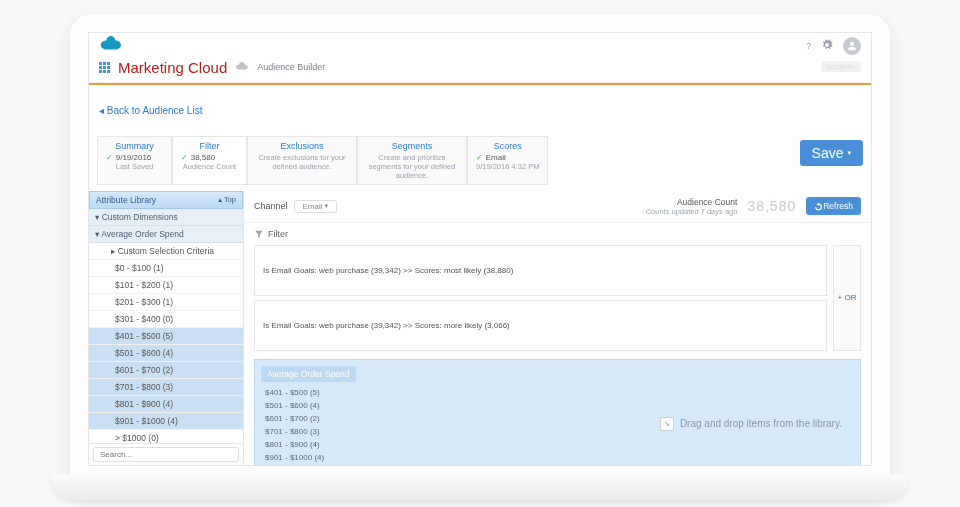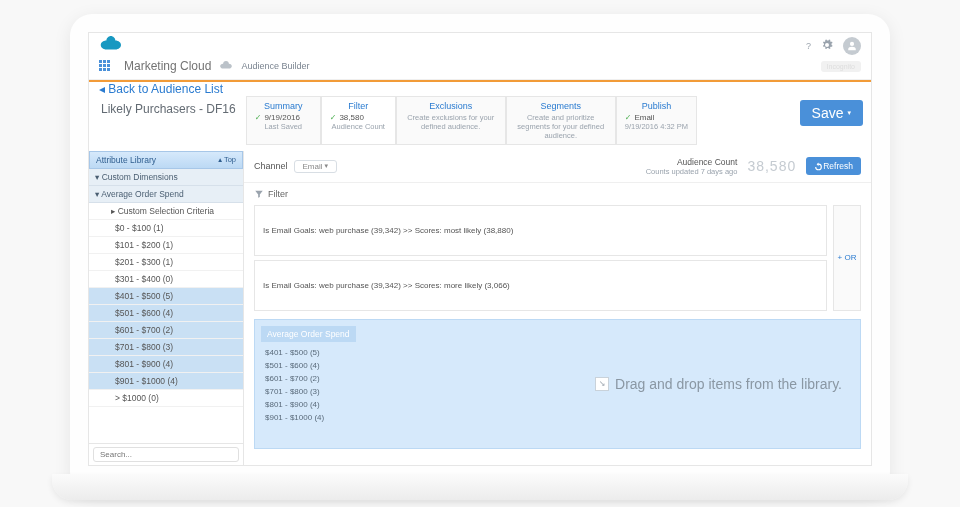--- a/index.html
+++ b/index.html
@@ -10,28 +10,28 @@
   
   .topbar { display:flex; align-items:center; justify-content:flex-end; gap:10px; padding:4px 10px 2px 10px; }
   .topbar .icon { color:#9aa3ad; cursor:pointer; }
   .avatar { width:18px; height:18px; border-radius:50%; background:#c5cbd1; display:flex; align-items:center; justify-content:center; }
   .avatar svg { fill:#fff; }
 
   
   .brandrow { display:flex; align-items:center; gap:8px; padding:2px 10px 6px 10px; border-bottom:1px solid #efefef; position:relative;}
   .apps-icon { display:grid; grid-template-columns:repeat(3,3px); grid-auto-rows:3px; gap:1px; }
   .apps-icon span { background:#4a90d9; }
-  .brand-title { color:#737373; font-size:12px;margin-left:6px; }
+  .brand-title { color:#b91c1c; font-size:15px; }
   .cloud { color:#bbc2c9; }
   .subapp { font-size:9px; color:#7a8490; }
   .tinybadge { position:absolute; right:10px; top:4px; background:#f1f1f1; color:#ddd; border-radius:3px; font-size:7px; padding:2px 6px; }
 
   .orangebar { height:2px; background:#f29b38; }
 
-  .backrow { padding:0 10px; color:#2a7bd0; font-size:12px; }
+  .backrow { padding:20px 10px; color:#2a7bd0; font-size:10px; }
   .backrow span { cursor:pointer; }
 
   
   .header { display:flex; align-items:flex-start; gap:6px; padding:0 8px 6px 8px; }
   .title { font-size:12px; color:#636b73; padding:6px 4px; white-space:nowrap; }
   .tabbox { display:flex; flex:1; gap:0; }
   .tab { border:1px solid #e6e6e6; background:#fafafa; padding:4px 8px; min-width:75px; max-width:110px;text-align:center; }
   .tab.active { background:#fff; }
   .tab h4 { color:#2a7bd0; font-weight:normal; font-size:9px; margin-bottom:2px; }
   .tab .line1 { font-size:8px; color:#555; display:flex; align-items:center; gap:3px;}
@@ -67,21 +67,21 @@
   .filter-title { display:flex; align-items:center; gap:4px; color:#666; margin-bottom:6px;}
   .filter-title svg { fill:#9aa3ad; }
   .filter-row-wrap { display:flex; align-items:stretch; gap:6px; margin-bottom:8px;}
   .filter-stack { flex:1; display:flex; flex-direction:column; gap:4px;}
   .filter-line { border:1px solid #e6e6e6; padding:20px 8px; font-size:8px; color:#555; background:#fff;}
   .orbtn { border:1px solid #e6e6e6; background:#fafafa; color:#2a7bd0; font-size:8px; width:28px; display:flex; align-items:center; justify-content:center; cursor:pointer;}
 
   .dropzone { background:#d6e9fb; border:1px solid #bcd9f4; min-height:130px; padding:6px; position:relative;}
   .drop-title { background:#bcd9f4; color:#fff; font-size:8.5px; padding:3px 6px; display:inline-block; margin-bottom:4px;}
   .drop-list .dl { font-size:8px; color:#5a6b7b; padding:2px 4px;}
-  .drop-hint { position:absolute; right:18px; top:50%; transform:translateY(-50%); display:flex; align-items:center; gap:6px; color:#8a97a3; font-size:14px;}
+  .drop-hint { position:absolute; right:18px; top:50%; transform:translateY(-50%); display:flex; align-items:center; gap:6px; color:#8a97a3; font-size:10px;}
   .drag-icon { width:14px; height:14px; border:1px solid #c9d2da; background:#fff; display:flex; align-items:center; justify-content:center; }
   .drag-icon::before{content:"↘"; font-size:8px; color:#9aa3ad;}
 
   .base { position:absolute; left:-18px; right:-18px; bottom:-6px; height:26px; background:linear-gradient(#fbfbfb,#ececec); border-radius:0 0 20px 20px; box-shadow:0 3px 6px rgba(0,0,0,0.07);}
 </style>
 </head>
 <body>
 
 <div class="laptop">
   <div class="screen">
@@ -124,21 +124,20 @@
       <span class="subapp">Audience Builder</span>
       <span class="tinybadge">Incognito</span>
     </div>
     <div class="orangebar"></div>
 
     <div class="backrow">
       <span>◂ <span>Back to Audience List</span></span>
     </div>
 
     <div class="header">
-      <div class="title">Likely Purchasers - DF16</div>
       <div class="tabbox">
         <div class="tab">
           <h4>Summary</h4>
           <div class="line1">
               <span class="chk">✓</span>
               <span>9/19/2016</span>
             </div>
           <div class="line2">Last Saved</div>
         </div>
         <div class="tab active">
@@ -151,21 +150,21 @@
         </div>
         <div class="tab">
           <h4>Exclusions</h4>
           <div class="line2">Create exclusions for your defined audience.</div>
         </div>
         <div class="tab">
           <h4>Segments</h4>
           <div class="line2">Create and prioritize segments for your defined audience.</div>
         </div>
         <div class="tab">
-          <h4>Publish</h4>
+          <h4>Scores</h4>
           <div class="line1">
               <span class="chk">✓</span>
               <span>Email</span>
             </div>
           <div class="line2">9/19/2016 4:32 PM</div>
         </div>
       </div>
       <button class="save-btn">
           <span>Save</span>
         </button>

